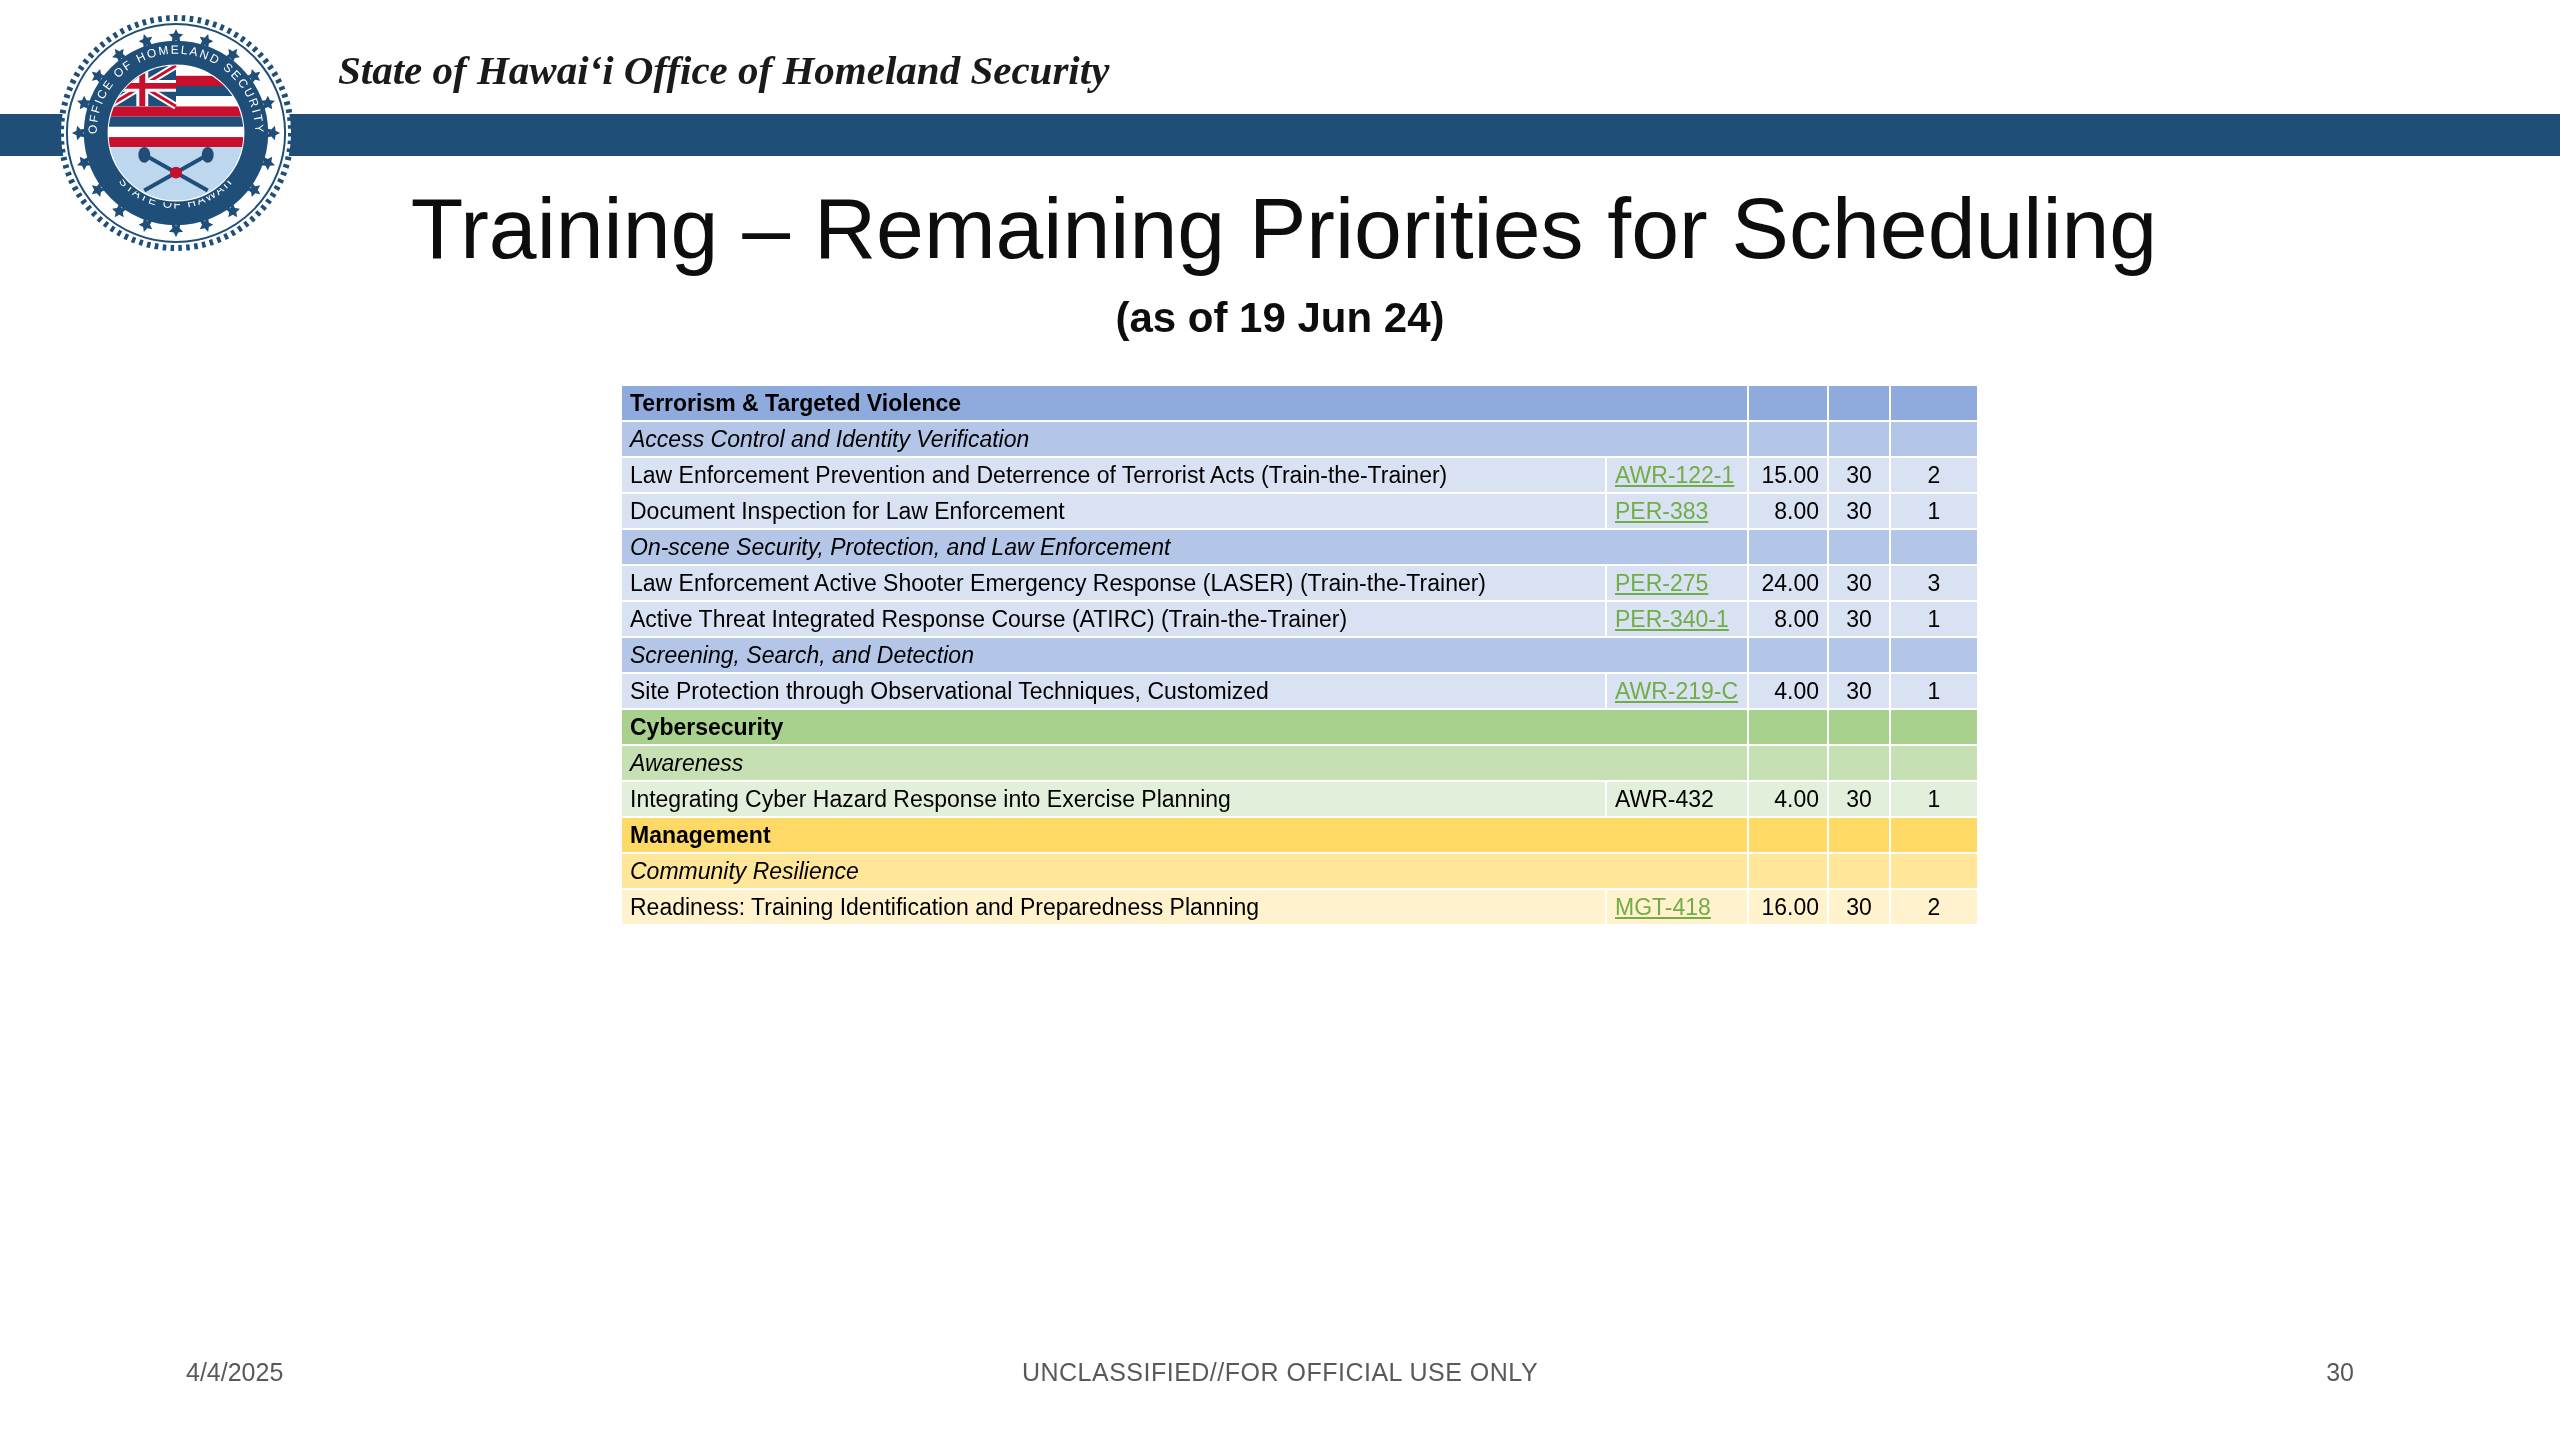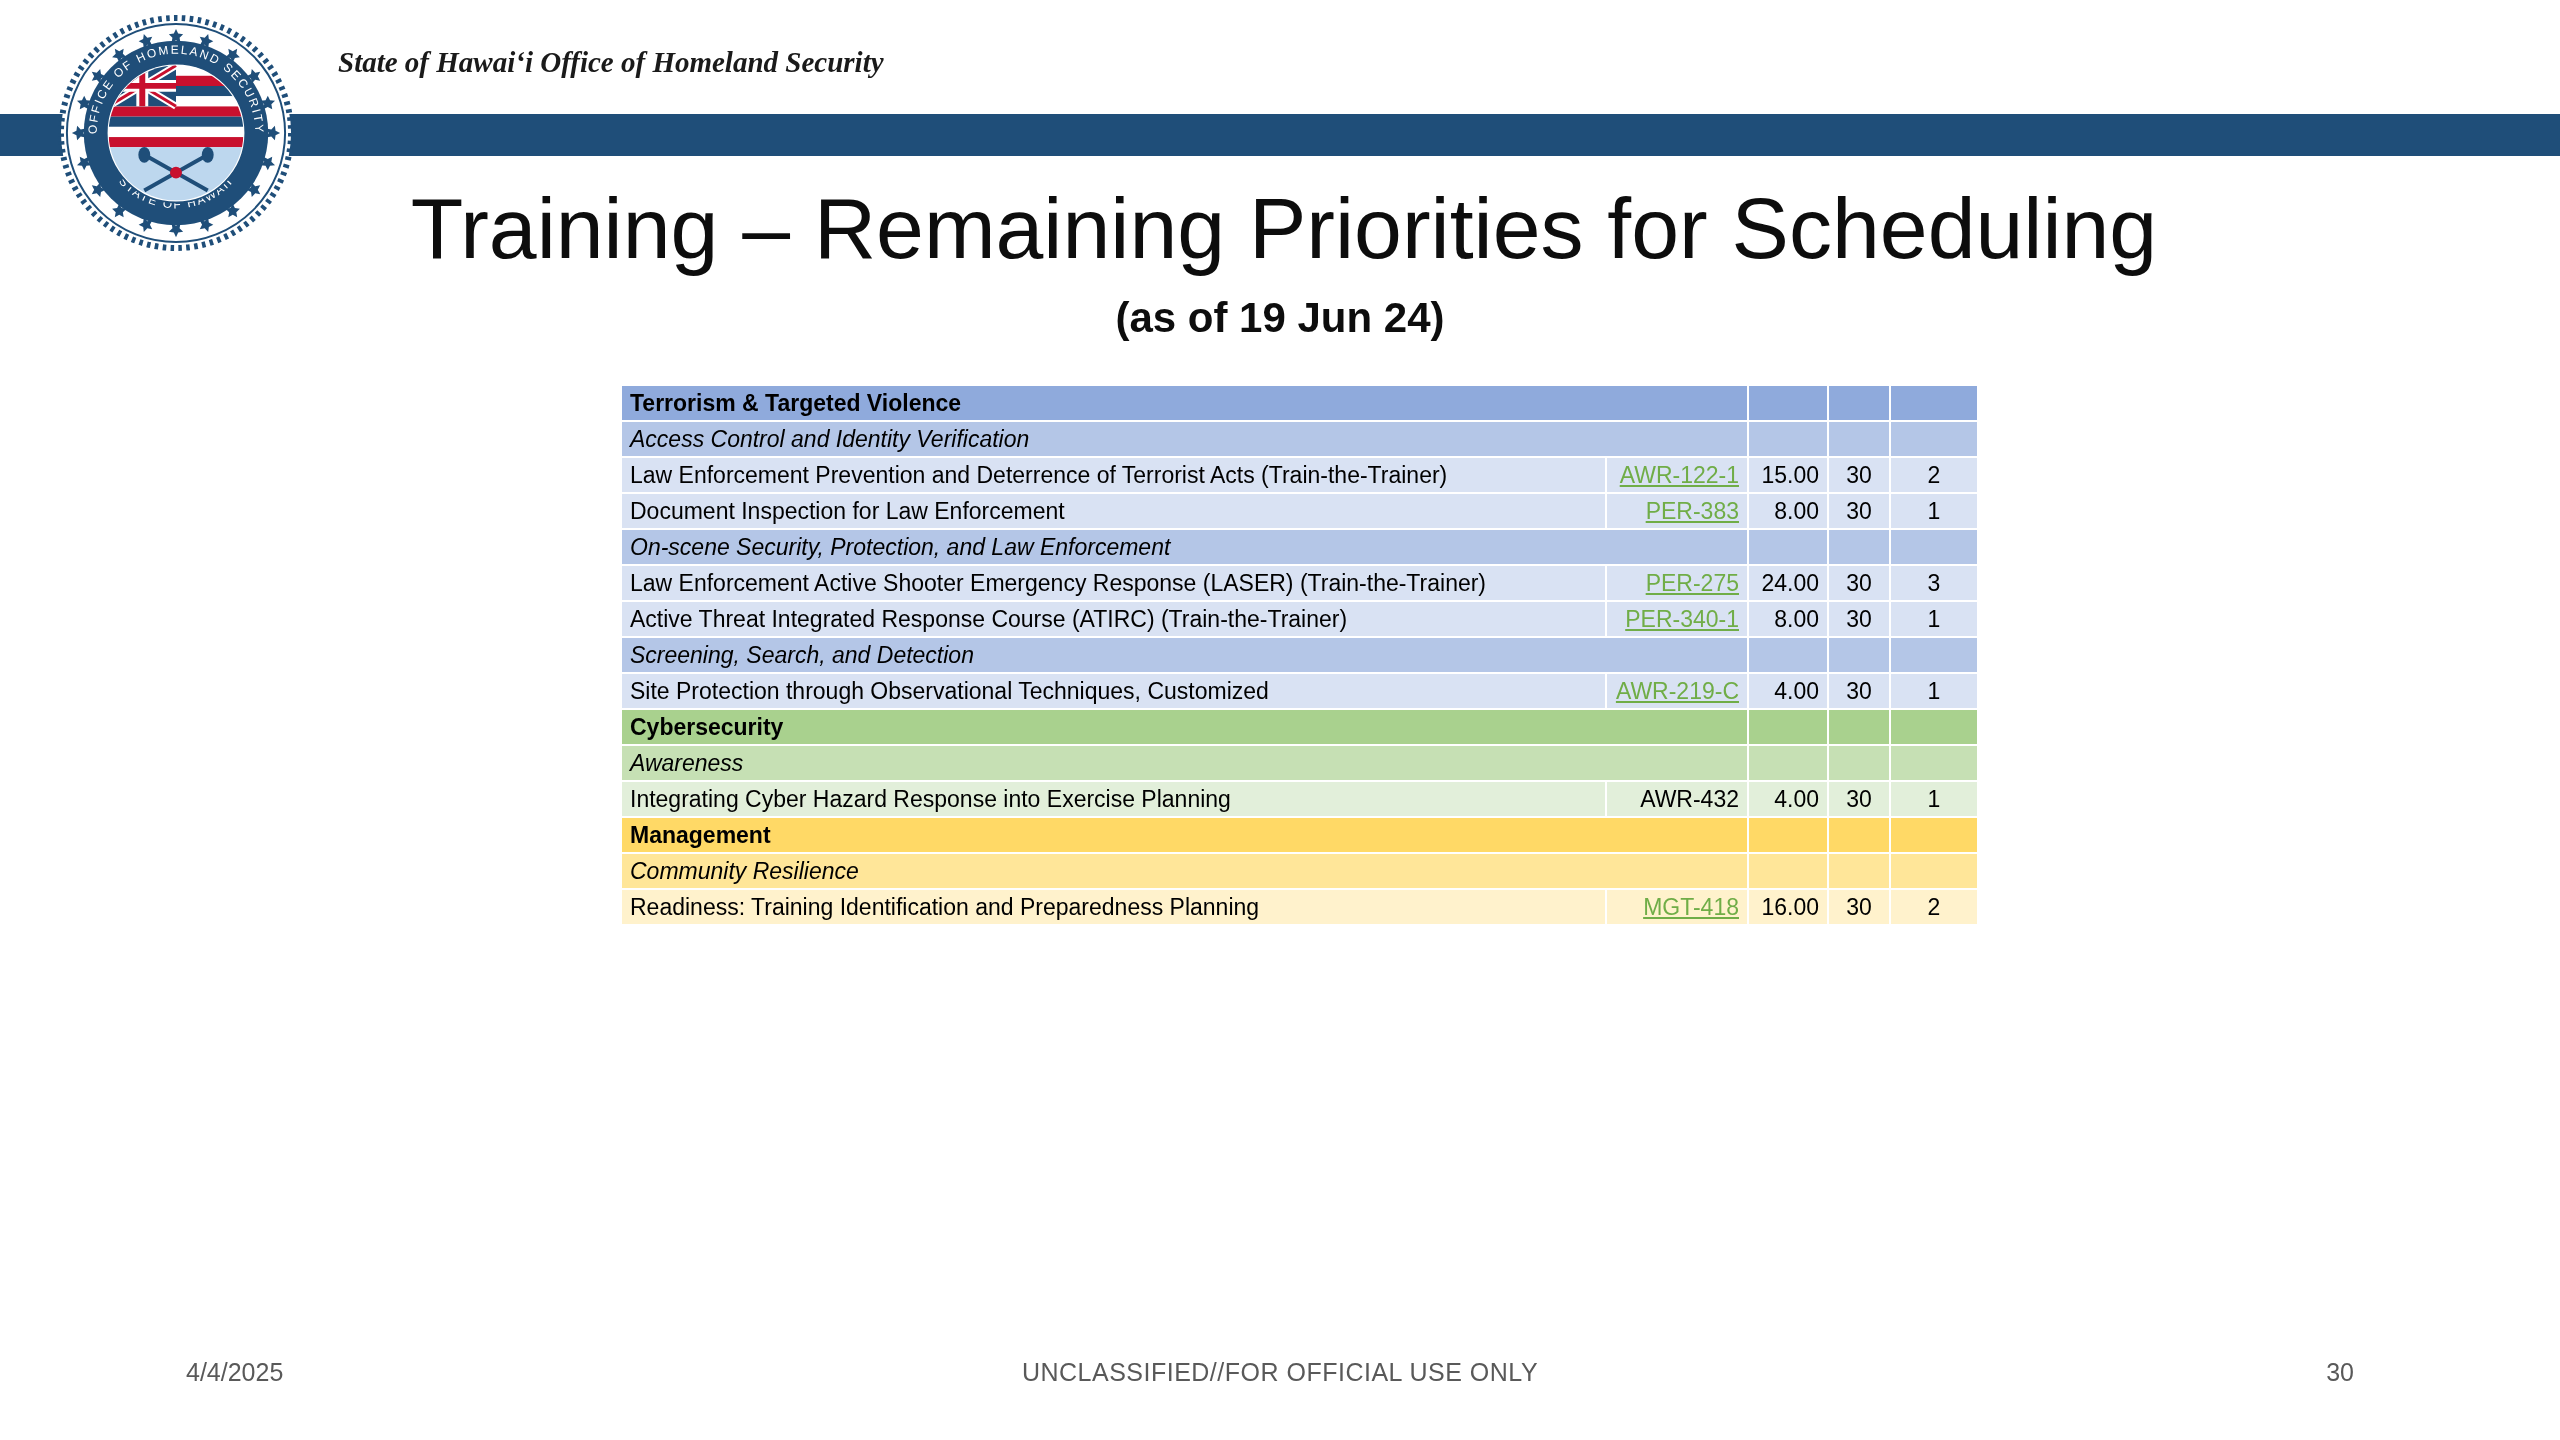--- a/index.html
+++ b/index.html
@@ -15,21 +15,21 @@
   }
 
   
   .org-name {
     position: absolute;
     left: 338px;
     top: 46px;
     font-family: "Liberation Serif", serif;
     font-style: italic;
     font-weight: bold;
-    font-size: 29px;
+    font-size: 41px;
     color: #1a1a1a;
     white-space: nowrap;
   }
   .band {
     position: absolute;
     left: 0;
     top: 114px;
     width: 100%;
     height: 42px;
     background: var(--band-blue);
@@ -80,21 +80,21 @@
   table.training td {
     height: 36px;
     line-height: 34px;
     padding: 0 8px;
     border: 2px solid #ffffff;
     white-space: nowrap;
     overflow: hidden;
     vertical-align: middle;
   }
   td.name, td.label { text-align: left; }
-  td.code  { text-align: right; }
+  td.code  { }
   td.num   { text-align: right; }
   td.ctr   { text-align: center; }
 
   tr.section td   { font-weight: bold; }
   tr.subsection td{ font-style: italic; }
 
   tr.theme-blue.section td    { background: var(--blue-section); }
   tr.theme-blue.subsection td { background: var(--blue-subsection); }
   tr.theme-blue.course td     { background: var(--blue-row); }
   tr.theme-green.section td   { background: var(--green-section); }

